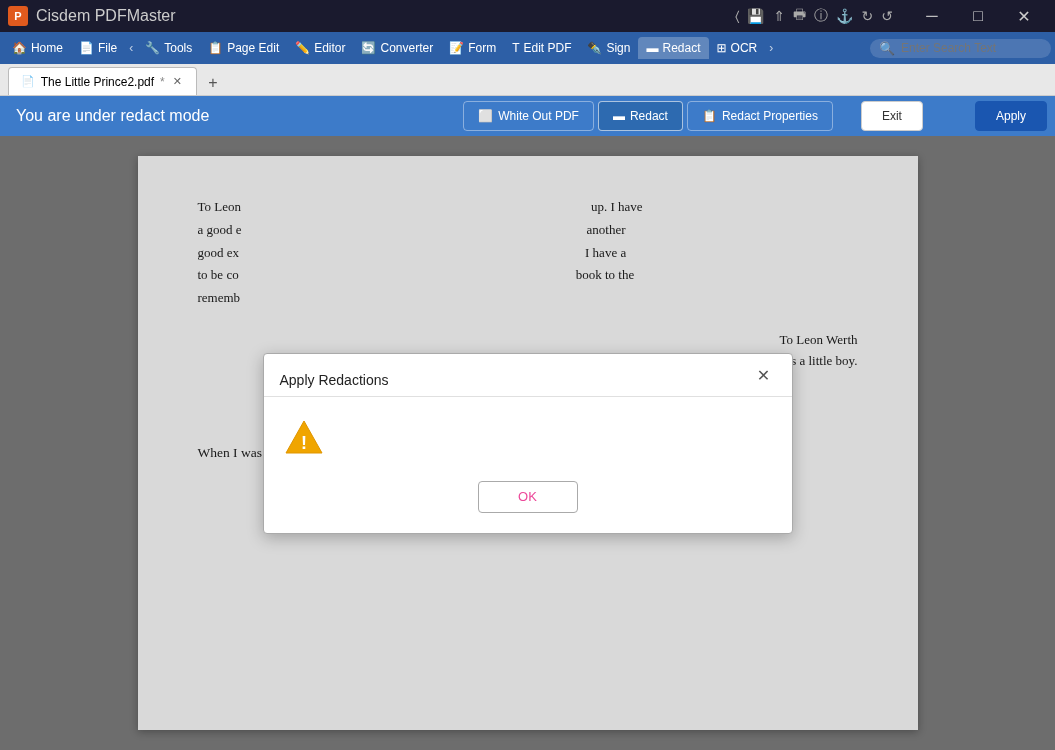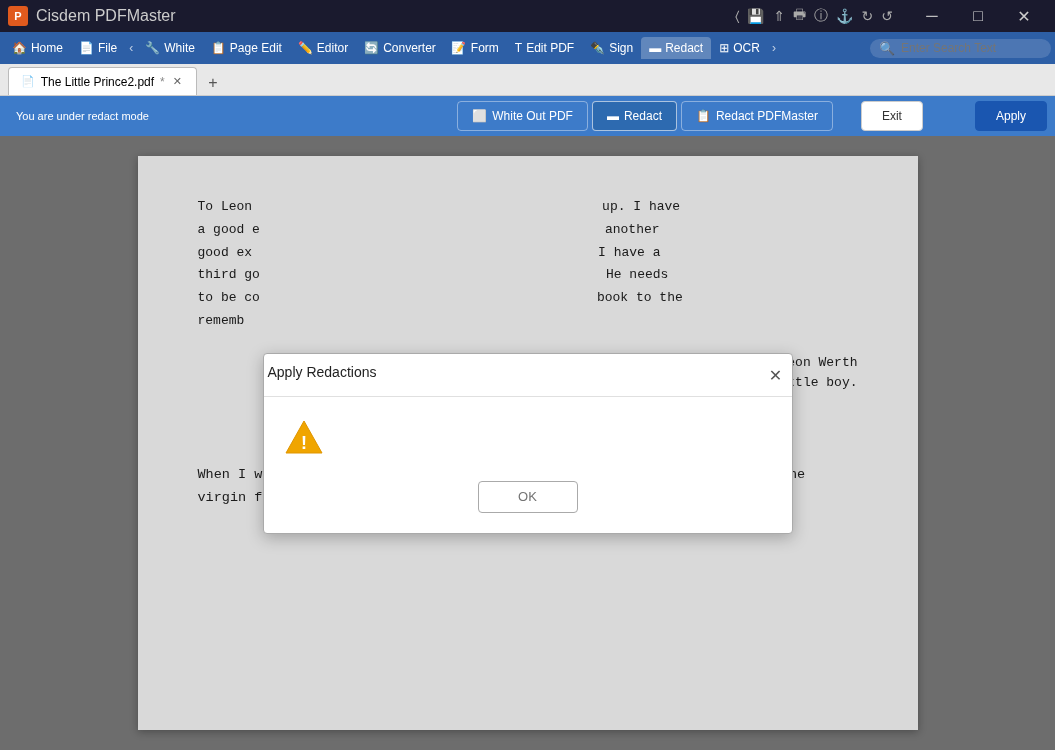--- a/index.html
+++ b/index.html
@@ -50,21 +50,21 @@
     .tab.active { background: white; z-index: 1; }
     .tab-close { font-size: 11px; cursor: pointer; color: #666; padding: 2px; }
     .tab-add { width: 24px; height: 24px; display: flex; align-items: center; justify-content: center; cursor: pointer; color: #555; font-size: 16px; margin-left: 4px; }
 
     
     #toolbar {
       width: 100%; height: 40px; background: #3d7bc9;
       display: flex; align-items: center; padding: 0 8px; gap: 4px;
     }
     .toolbar-mode-text {
-      color: white; font-size: 11px; flex: 1; padding-left: 8px;
+      color: white; font-size: 16px; flex: 1; padding-left: 8px;
     }
     .toolbar-btn {
       height: 30px; padding: 0 14px; border-radius: 4px; border: none;
       cursor: pointer; font-size: 12px; display: flex; align-items: center; gap: 5px;
       white-space: nowrap;
     }
     .toolbar-btn.white-out {
       background: transparent; color: white; border: 1px solid rgba(255,255,255,0.4);
     }
     .toolbar-btn.redact-active {
@@ -85,41 +85,41 @@
 
     
     #main-content {
       width: 100%; height: calc(750px - 32px - 32px - 32px - 40px);
       background: #808080; overflow: auto; position: relative;
       display: flex; justify-content: center; padding: 20px;
     }
     #pdf-page {
       width: 780px; min-height: 560px; background: white;
       box-shadow: 0 2px 8px rgba(0,0,0,0.3); padding: 40px 60px;
-      position: relative; font-family: Liberation Mono, monospace;
+      position: relative; font-family: Liberation Serif, serif;
     }
     .pdf-text-left { font-size: 13px; line-height: 1.6; color: #222; }
     .pdf-text-right { font-size: 13px; line-height: 1.6; color: #222; text-align: right; margin-top: 20px; }
     .pdf-chapter { text-align: center; font-style: italic; font-size: 18px; margin: 30px 0 20px; }
     .pdf-paragraph { margin-top: 16px; font-size: 13.5px; line-height: 1.7; color: #222; }
 
     
     #dialog-overlay {
       position: absolute; top: 0; left: 0; width: 100%; height: 100%;
       background: rgba(0,0,0,0.15); display: flex; align-items: center; justify-content: center;
       z-index: 100;
     }
     #dialog {
       width: 530px; background: white; border: 1px solid #aaa;
       border-radius: 4px; box-shadow: 0 4px 16px rgba(0,0,0,0.25);
       padding: 0;
     }
     #dialog-title-bar {
-      display: flex; align-items: flex-start; justify-content: space-between;
-      padding: 10px 4px 8px; border-bottom: 1px solid #e0e0e0;
+      display: flex; align-items: flex-end; justify-content: space-between;
+      padding: 10px 16px 8px; border-bottom: 1px solid #e0e0e0;
     }
     #dialog-title-bar .title { font-size: 14px; color: #222; font-family: 'Segoe UI', Arial, sans-serif; }
     #dialog-title-bar .close-btn {
       width: 24px; height: 24px; display: flex; align-items: center; justify-content: center;
       cursor: pointer; color: #555; font-size: 16px; border-radius: 3px;
     }
     #dialog-body {
       display: flex; align-items: flex-start; gap: 16px;
       padding: 20px 20px 16px;
     }
@@ -131,21 +131,21 @@
       font-size: 13px; color: #222; line-height: 1.6;
       font-family: 'Segoe UI', Arial, sans-serif;
     }
     #dialog-buttons {
       display: flex; justify-content: center; gap: 12px;
       padding: 8px 20px 20px;
     }
     .dialog-btn {
       width: 100px; height: 32px; border-radius: 4px;
       border: 1px solid #aaa; background: white; cursor: pointer;
-      font-size: 13px; color: #737373; font-family: 'Segoe UI', Arial, sans-serif;
+      font-size: 13px; color: #ec4899; font-family: 'Segoe UI', Arial, sans-serif;
     }
   </style>
 </head>
 <body>
 
 <div id="title-bar">
   <div class="app-icon">
     <span>P</span>
   </div>
   <span class="app-title">Cisdem PDFMaster</span>
@@ -172,21 +172,21 @@
     <span>🏠</span>
     <span>Home</span>
   </div>
   <div class="menu-item">
     <span>📄</span>
     <span>File</span>
   </div>
   <span style="color:rgba(255,255,255,0.7);padding:0 4px;cursor:pointer;">‹</span>
   <div class="menu-item">
     <span>🔧</span>
-    <span>White</span>
+    <span>Tools</span>
   </div>
   <div class="menu-item">
     <span>📋</span>
     <span>Page Edit</span>
   </div>
   <div class="menu-item">
     <span>✏️</span>
     <span>Editor</span>
   </div>
   <div class="menu-item">
@@ -237,35 +237,34 @@
   <button class="toolbar-btn white-out">
     <span>⬜</span>
     <span>White Out PDF</span>
   </button>
   <button class="toolbar-btn redact-active">
     <span>▬</span>
     <span>Redact</span>
   </button>
   <button class="toolbar-btn redact-props">
     <span>📋</span>
-    <span>Redact PDFMaster</span>
+    <span>Redact Properties</span>
   </button>
   <div class="toolbar-spacer"></div>
   <button class="toolbar-exit">Exit</button>
   <button class="toolbar-apply">Apply</button>
 </div>
 
 <div id="main-content">
   <div id="pdf-page">
 
     <div class="pdf-text-left" style="font-size:13px;line-height:1.75;color:#222;">
       <div>To Leon<span style="display:inline-block;width:350px;"></span>up. I have</div>
       <div>a good e<span style="display:inline-block;width:345px;"></span>another</div>
       <div>good ex<span style="display:inline-block;width:346px;"></span>I have a</div>
-      <div>third go<span style="display:inline-block;width:346px;"></span>He needs</div>
       <div>to be co<span style="display:inline-block;width:337px;"></span>book to the</div>
       <div>rememb</div>
     </div>
     <div class="pdf-text-right">
       <div>To Leon Werth</div>
       <div>when he was a little boy.</div>
     </div>
     <div class="pdf-chapter">I</div>
     <div class="pdf-paragraph">When I was six years old, I once saw a magnificent picture in a book on the virgin forest</div>
   </div>

